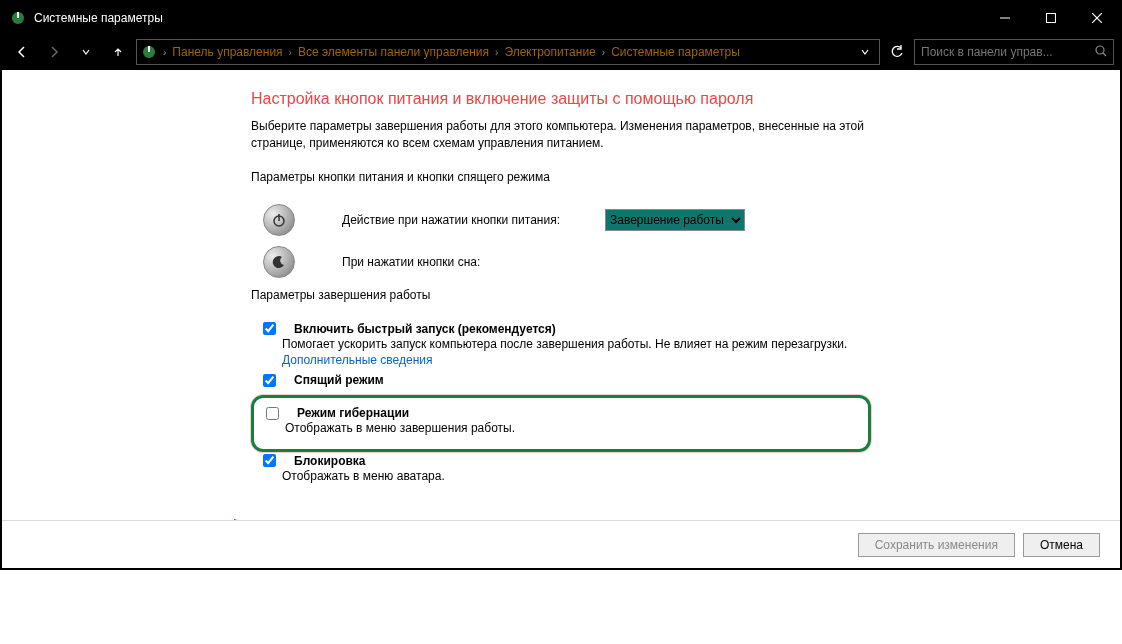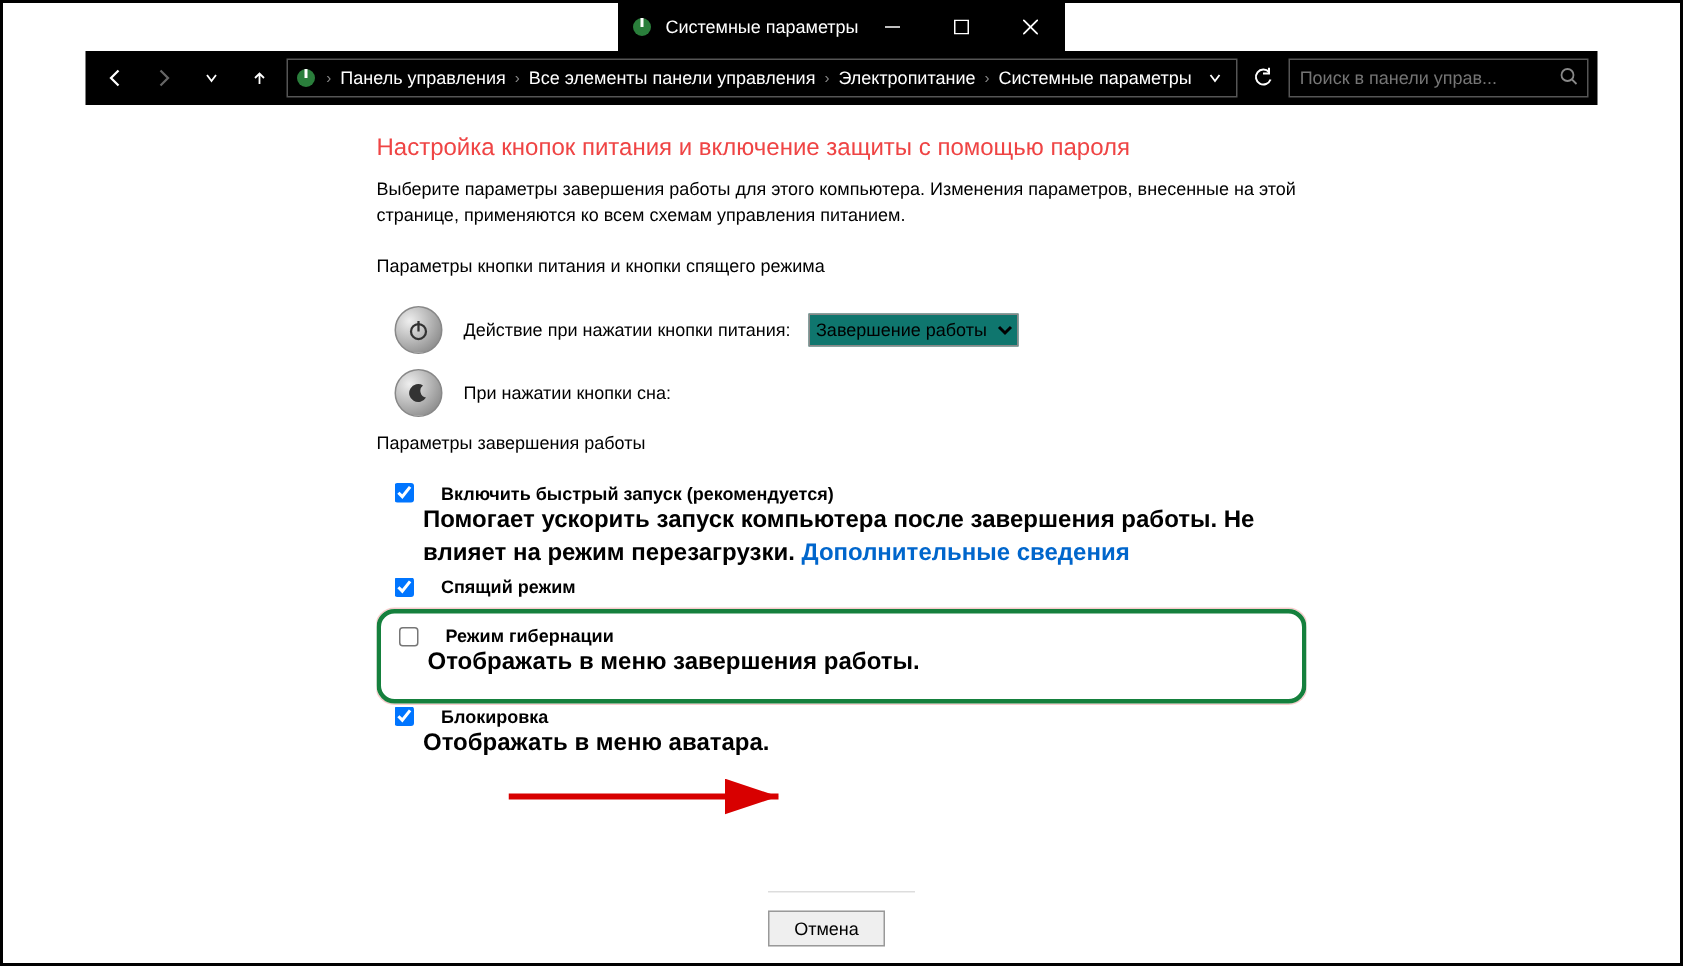--- a/index.html
+++ b/index.html
@@ -1,49 +1,49 @@
 <!DOCTYPE html>
 <html><head>
 <meta charset="utf-8">
 <style>
 * { box-sizing: border-box; margin: 0; padding: 0; }
 body { font-family: "Segoe UI", Tahoma, sans-serif; font-size: 12px; background: #fff; }
-.window { width: 1122px; height: 644px; border: 2px solid #000; background: #fff; display: flex; flex-direction: column; align-items: center; }
+.window { width: 1122px; height: 570px; border: 2px solid #000; background: #fff; display: flex; flex-direction: column; }
 .titlebar { background: #000; color: #fff; height: 32px; display: flex; align-items: center; padding-left: 8px; }
 .titlebar-icon { width: 16px; height: 16px; margin-right: 8px; display:inline-block; }
 .titlebar-title { flex: 1; font-size: 12px; }
 .winctrls { display: flex; height: 100%; }
 .winctrls div { width: 46px; display: flex; align-items: center; justify-content: center; color: #fff; }
 .navbar { background: #000; color: #fff; height: 36px; display: flex; align-items: center; padding: 0 6px; gap: 4px; }
 .nav-btn { width: 28px; height: 28px; display: flex; align-items: center; justify-content: center; color: #fff; }
 .nav-btn.disabled { color: #666; }
 .breadcrumb-box { flex: 1; background: #000; border: 1px solid #555; height: 26px; display: flex; align-items: center; padding: 0 4px; gap: 2px; overflow: hidden; }
 .bc-icon { width: 16px; height: 16px; margin-right: 4px; }
-.bc-item { color: #ffffff; font-size: 12px; padding: 0 4px; white-space: nowrap; }
+.bc-item { color: #a16207; font-size: 12px; padding: 0 4px; white-space: nowrap; }
 .bc-sep { color: #888; font-size: 10px; }
 .bc-right { display: flex; gap: 2px; margin-left: auto; }
 .refresh-btn { width: 26px; height: 26px; display: flex; align-items:center; justify-content:center; color:#fff; }
 .search-box { background: #000; border: 1px solid #555; height: 26px; width: 200px; display: flex; align-items: center; padding: 0 6px; }
 .search-box input { background: transparent; border: none; color: #ec4899; font-size: 12px; flex: 1; outline: none; }
 .content { flex: 1; background: #fff; overflow: hidden; position: relative; }
 .inner { width: 620px; margin: 20px auto 0 auto; padding: 0; }
 .page-title { color: #ef4444; font-size: 16px; font-weight: 400; margin-bottom: 10px; }
 .page-desc { font-size: 12px; color: #000; margin-bottom: 18px; line-height: 1.4; }
 .section-title { font-size: 12px; color: #000; margin-bottom: 10px; position: relative; }
 .section-title::after { content:""; position:absolute; left: 100%; margin-left: 8px; top: 50%; width: 1000px; border-top: 1px solid #ccc; }
 .section-title-wrap { overflow: hidden; margin-bottom: 10px; }
-.row { display: flex; align-items: center; margin-bottom: 10px; padding-left: 12px; }
+.row { display: flex; align-items: center; margin-bottom: 10px; padding-left: 12px; gap: 33px; }
 .row-icon { width: 32px; height: 32px; border-radius: 50%; background: radial-gradient(circle at 30% 30%, #eee, #777); border: 1px solid #888; margin-right: 14px; display:flex; align-items:center; justify-content:center; }
 .row-label { width: 230px; font-size: 12px; }
 .row select { width: 140px; height: 22px; font-size: 12px; border: 1px solid #888; background: #0f766e; }
 .chk-block { padding-left: 12px; margin-bottom: 4px; }
 .chk-line { display: flex; align-items: center; gap: 18px; }
 .chk-line input[type=checkbox] { width: 13px; height: 13px; }
 .chk-label { font-weight: bold; font-size: 12px; }
-.chk-desc { font-size: 16px; color: #000; padding-left: 19px; line-height: 1.4; font-weight: bold; }
+.chk-desc { font-size: 12px; color: #000; padding-left: 19px; line-height: 1.4; }
 .chk-desc a { color: #0066cc; text-decoration: none; }
 .highlight-box { border: 3px solid #15803d; border-radius: 12px; padding: 8px 8px 8px 12px; margin: 2px 0 2px 0; position: relative; box-shadow: 0 0 0 1px rgba(216,0,0,.2); }
 .arrow { position: absolute; left: 88px; top: 446px; }
 .footer { border-top: 1px solid #ddd; height: 48px; display: flex; align-items: center; justify-content: flex-end; padding-right: 20px; gap: 8px; background: #fff; }
 .footer button { height: 24px; padding: 0 16px; font-size: 12px; border: 1px solid #999; background: #efefef; }
 .footer button:disabled { color: #888; }
 </style>
 </head>
 <body>
 
@@ -206,16 +206,17 @@
       <defs>
           <marker id="ah" markerWidth="10" markerHeight="10" refX="9" refY="3" orient="auto">
             <path d="M0,0 L0,6 L9,3 z" fill="#d80000"></path>
           </marker>
         </defs>
       <line x1="0" y1="15" x2="180" y2="15" stroke="#d80000" stroke-width="4" marker-end="url(#ah)"></line>
     </svg>
   </div>
 
   <div class="footer">
+    <button disabled="">Сохранить изменения</button>
     <button>Отмена</button>
   </div>
 
 </div>
 
 </body></html>

